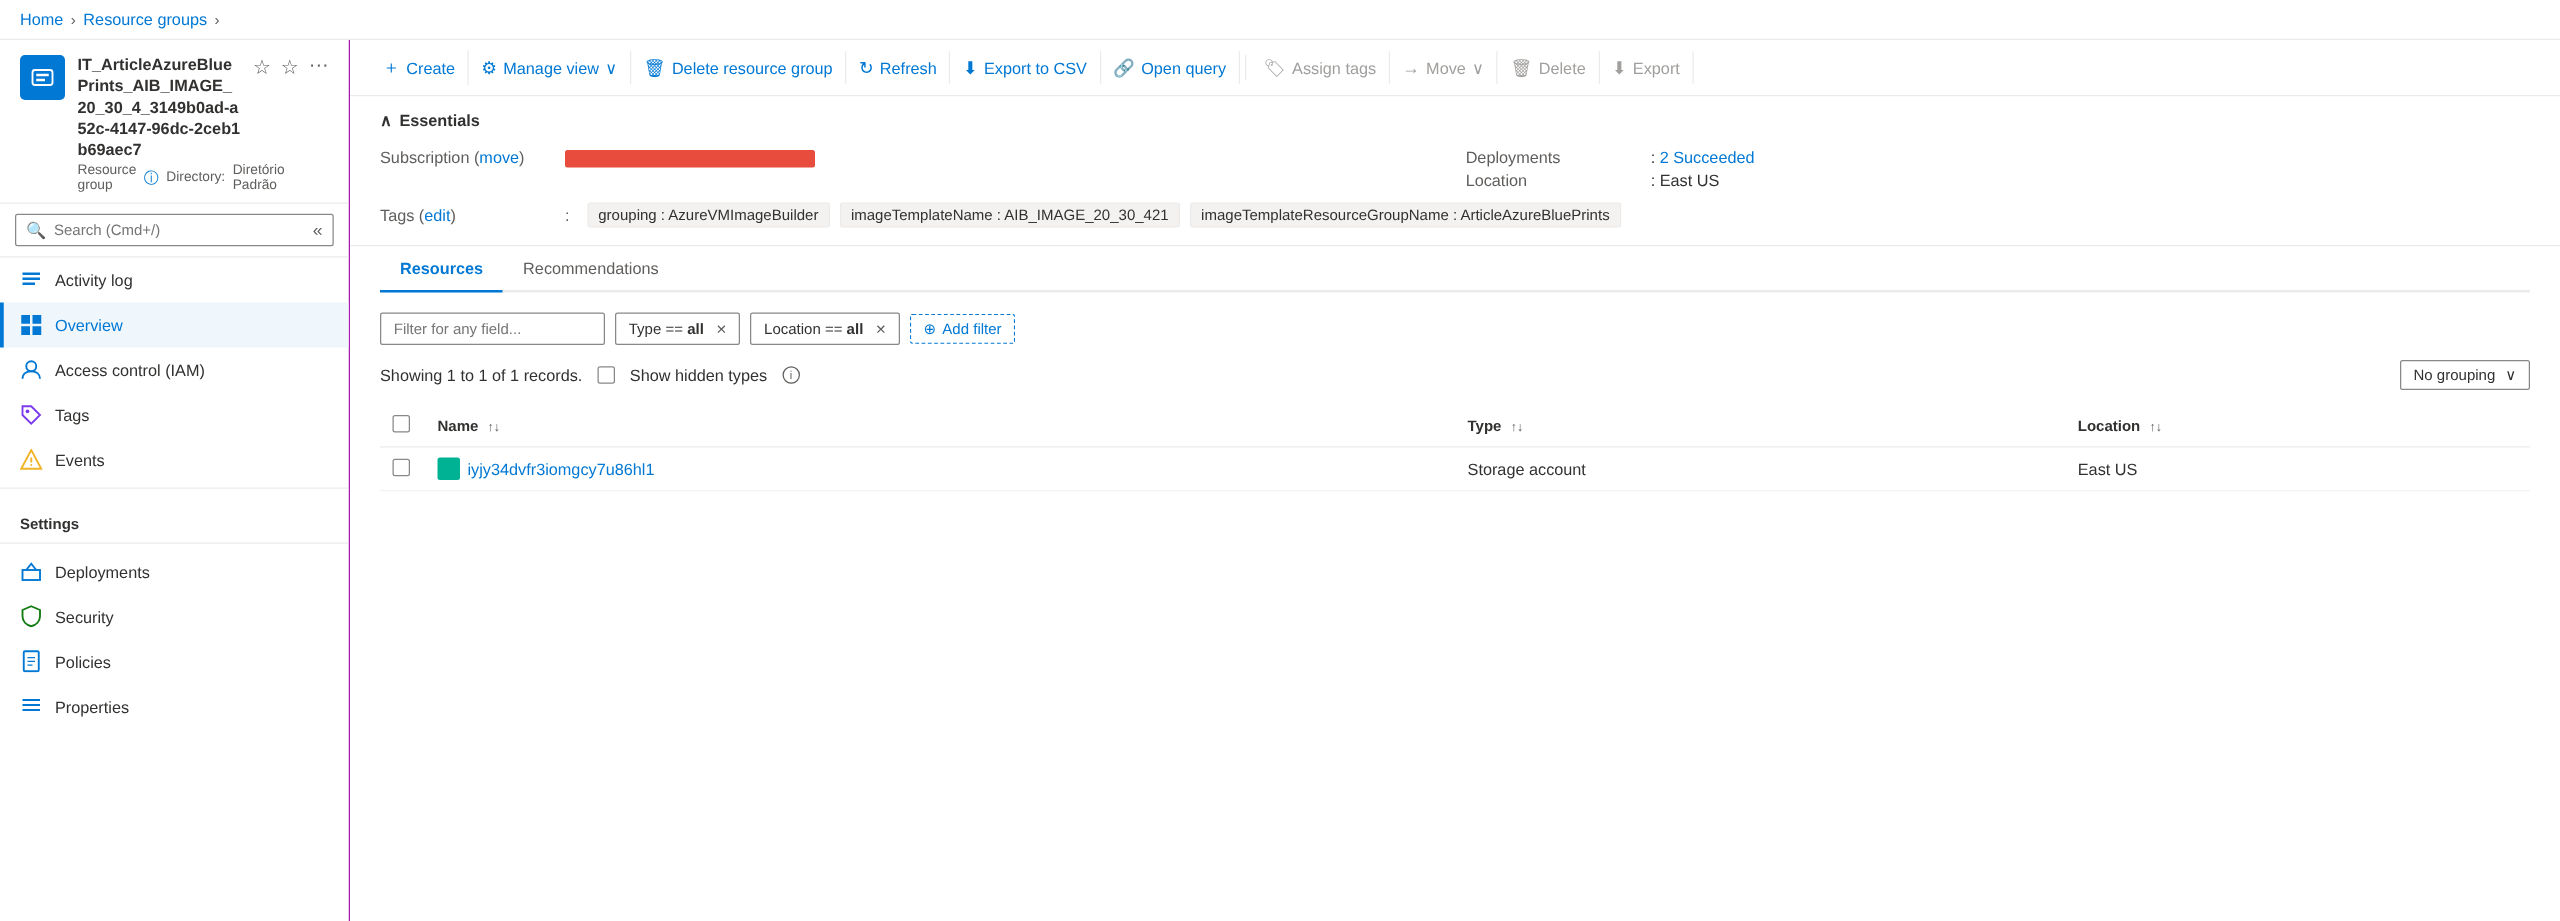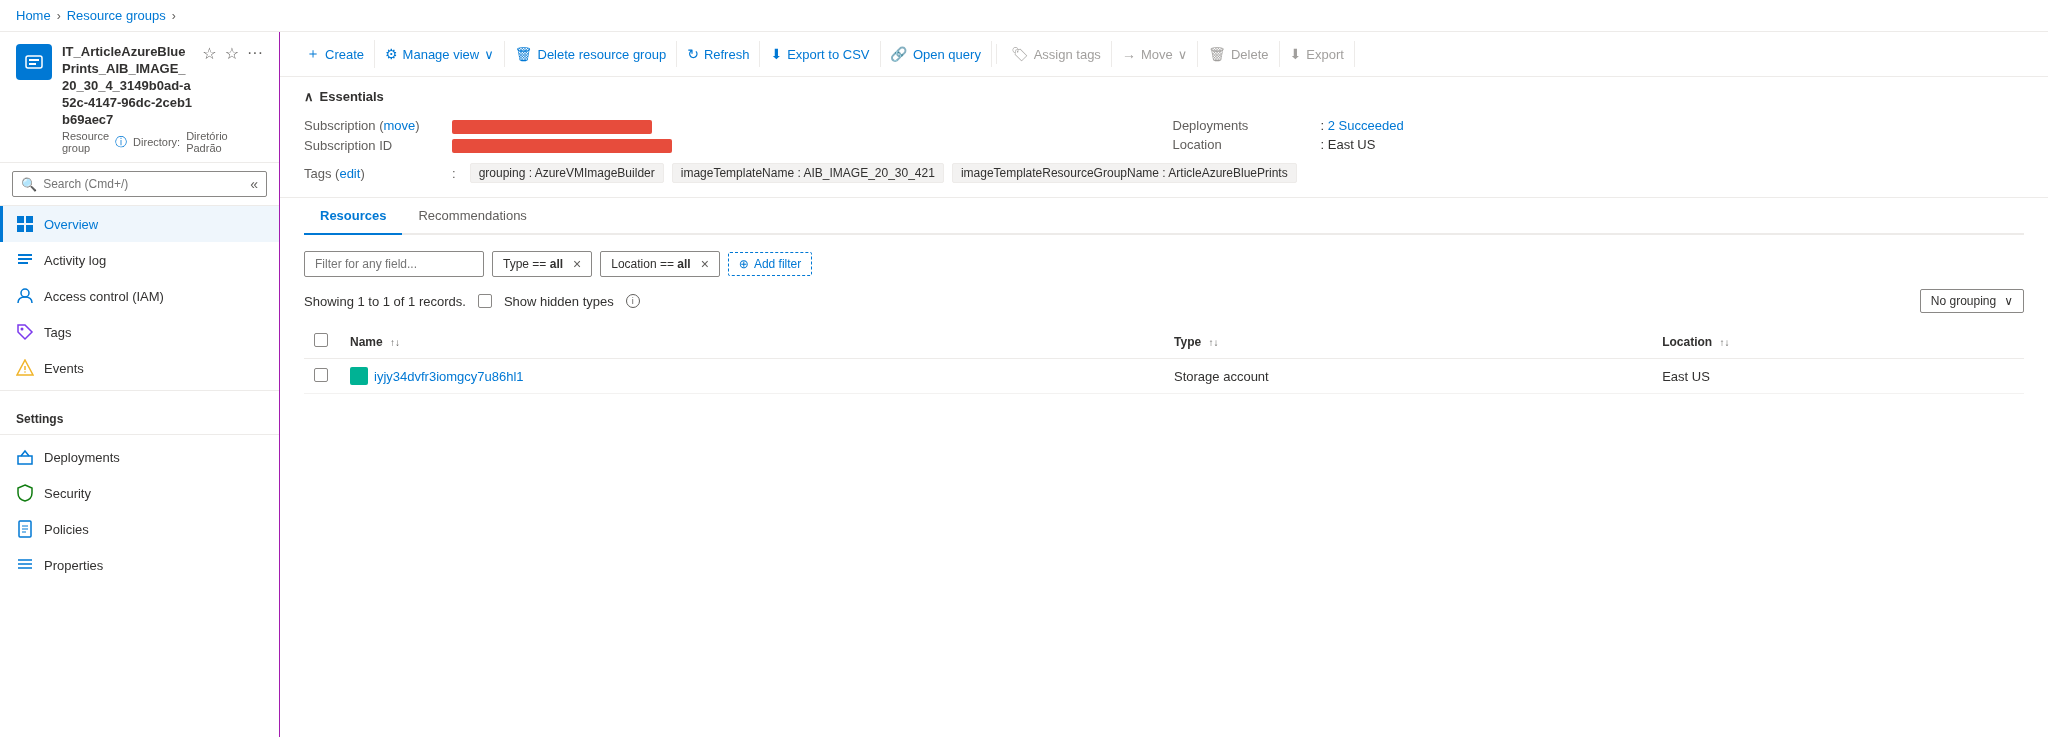--- a/index.html
+++ b/index.html
@@ -137,40 +137,40 @@
 
       <div class="search-box">
         <div class="search-input-inner">
           <span>🔍</span>
           <input type="text" placeholder="Search (Cmd+/)" style="">
           <span class="collapse-btn">«</span>
         </div>
       </div>
 
       <nav class="nav-menu">
+        <div class="nav-item">
+          <span class="nav-icon">
+            <svg viewBox="0 0 18 18" width="18" height="18">
+                <rect x="2" y="3" width="14" height="2" fill="#0078d4"></rect>
+                <rect x="2" y="7" width="14" height="2" fill="#0078d4"></rect>
+                <rect x="2" y="11" width="10" height="2" fill="#0078d4"></rect>
+              </svg>
+          </span>
+          <span>Activity log</span>
+        </div>
         <div class="nav-item active">
           <span class="nav-icon">
             <svg viewBox="0 0 18 18" width="18" height="18">
                 <rect x="1" y="1" width="7" height="7" fill="#0078d4"></rect>
                 <rect x="10" y="1" width="7" height="7" fill="#0078d4"></rect>
                 <rect x="1" y="10" width="7" height="7" fill="#0078d4"></rect>
                 <rect x="10" y="10" width="7" height="7" fill="#0078d4"></rect>
               </svg>
           </span>
           <span>Overview</span>
-        </div>
-        <div class="nav-item">
-          <span class="nav-icon">
-            <svg viewBox="0 0 18 18" width="18" height="18">
-                <rect x="2" y="3" width="14" height="2" fill="#0078d4"></rect>
-                <rect x="2" y="7" width="14" height="2" fill="#0078d4"></rect>
-                <rect x="2" y="11" width="10" height="2" fill="#0078d4"></rect>
-              </svg>
-          </span>
-          <span>Activity log</span>
         </div>
         <div class="nav-item">
           <span class="nav-icon">
             <svg viewBox="0 0 18 18" width="18" height="18">
                 <circle cx="9" cy="6" r="4" fill="none" stroke="#0078d4" stroke-width="1.5"></circle>
                 <path d="M2 16c0-4 3-6 7-6s7 2 7 6" fill="none" stroke="#0078d4" stroke-width="1.5"></path>
               </svg>
           </span>
           <span>Access control (IAM)</span>
         </div>
@@ -291,26 +291,20 @@
           <span>∧</span>
           <span>Essentials</span>
         </div>
 
         <div class="essentials-grid">
           <div>
             <div class="essentials-row">
               <span class="essentials-label">Subscription (<a class="essentials-link">move</a>)</span>
               <span class="essentials-value">
                 <span class="redacted" style="width:200px;">&nbsp;&nbsp;&nbsp;&nbsp;&nbsp;&nbsp;&nbsp;&nbsp;&nbsp;&nbsp;&nbsp;&nbsp;&nbsp;&nbsp;</span>
-              </span>
-            </div>
-            <div class="essentials-row">
-              <span class="essentials-label">Subscription ID</span>
-              <span class="essentials-value">
-                <span class="redacted" style="width:220px;">&nbsp;&nbsp;&nbsp;&nbsp;&nbsp;&nbsp;&nbsp;&nbsp;&nbsp;&nbsp;&nbsp;&nbsp;&nbsp;&nbsp;</span>
               </span>
             </div>
           </div>
           <div>
             <div class="essentials-row">
               <span class="essentials-label">Deployments</span>
               <span class="essentials-value">:&nbsp;<a class="essentials-link">2 Succeeded</a></span>
             </div>
             <div class="essentials-row">
               <span class="essentials-label">Location</span>

